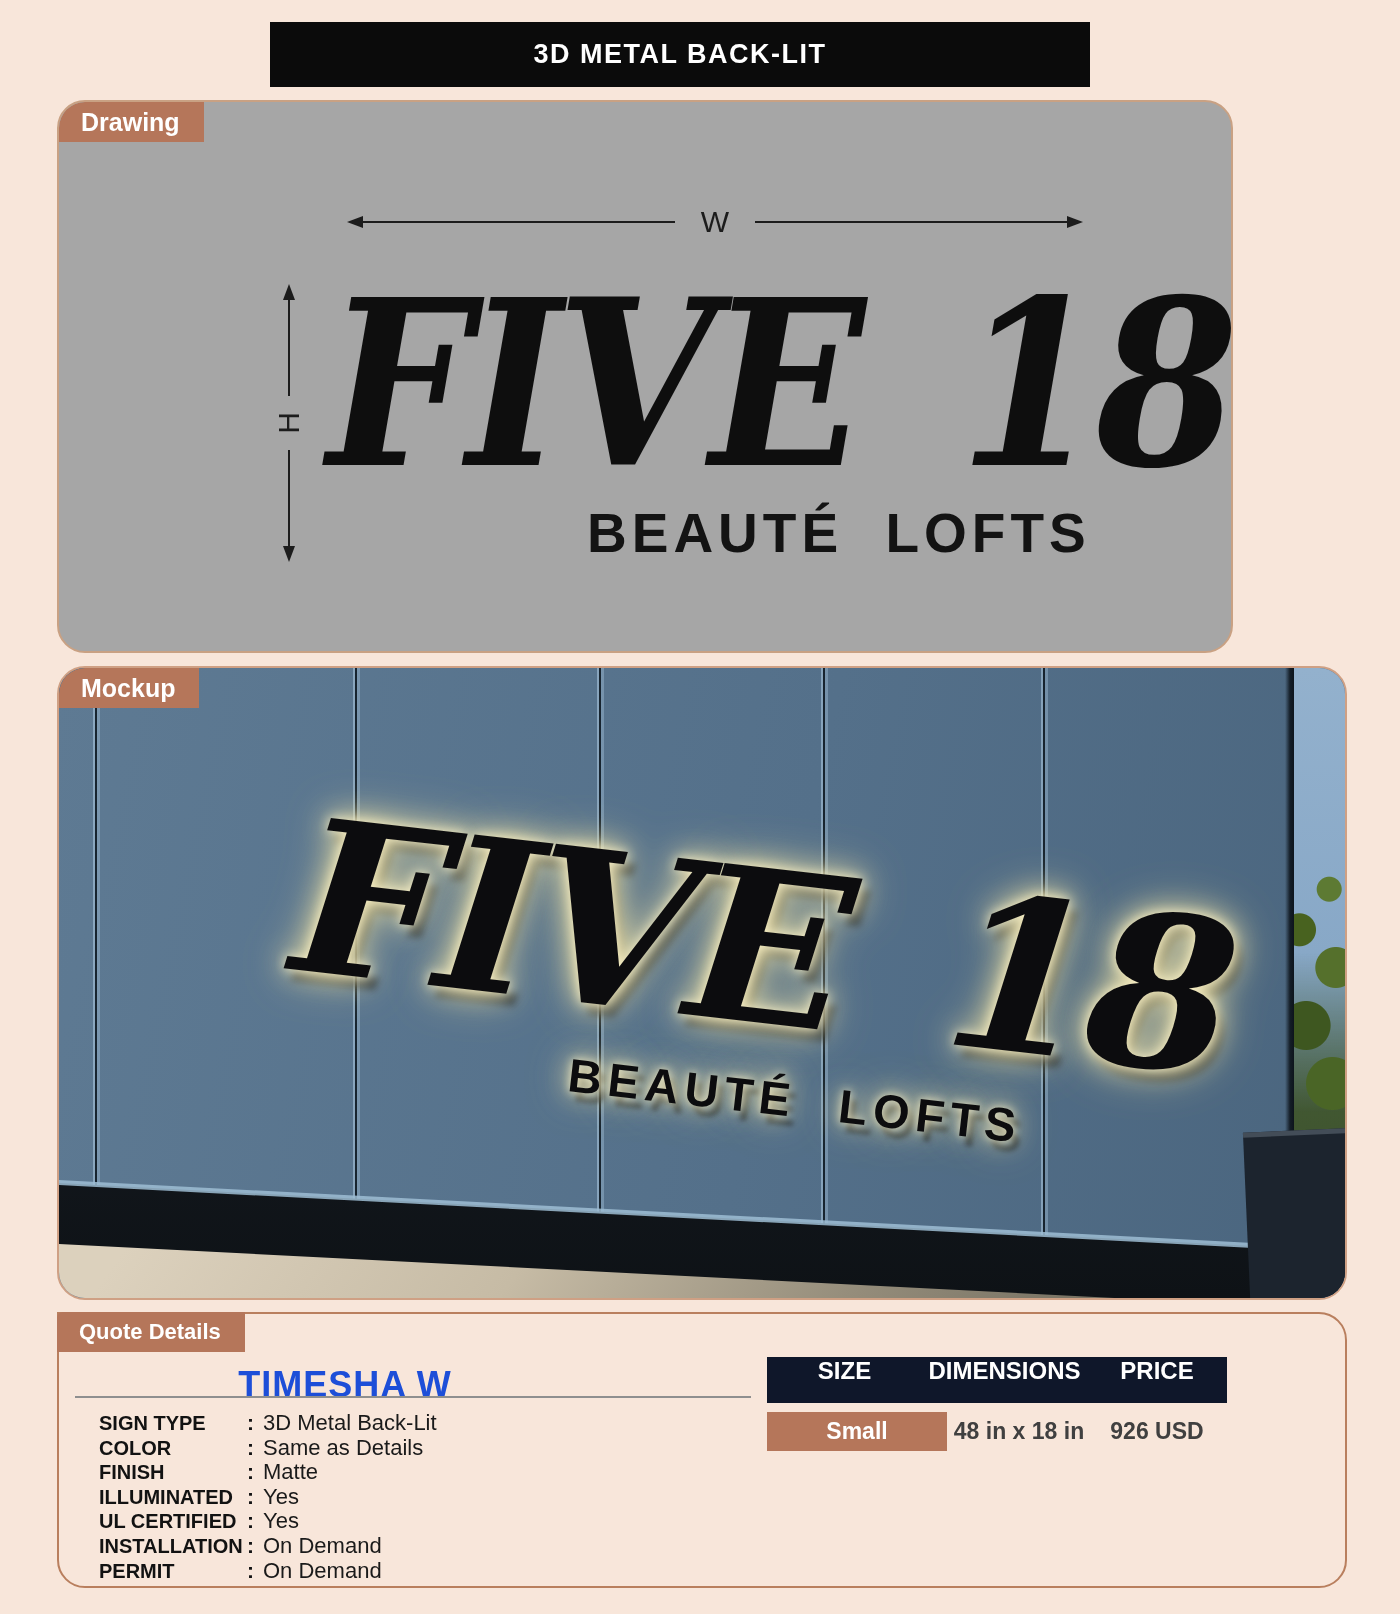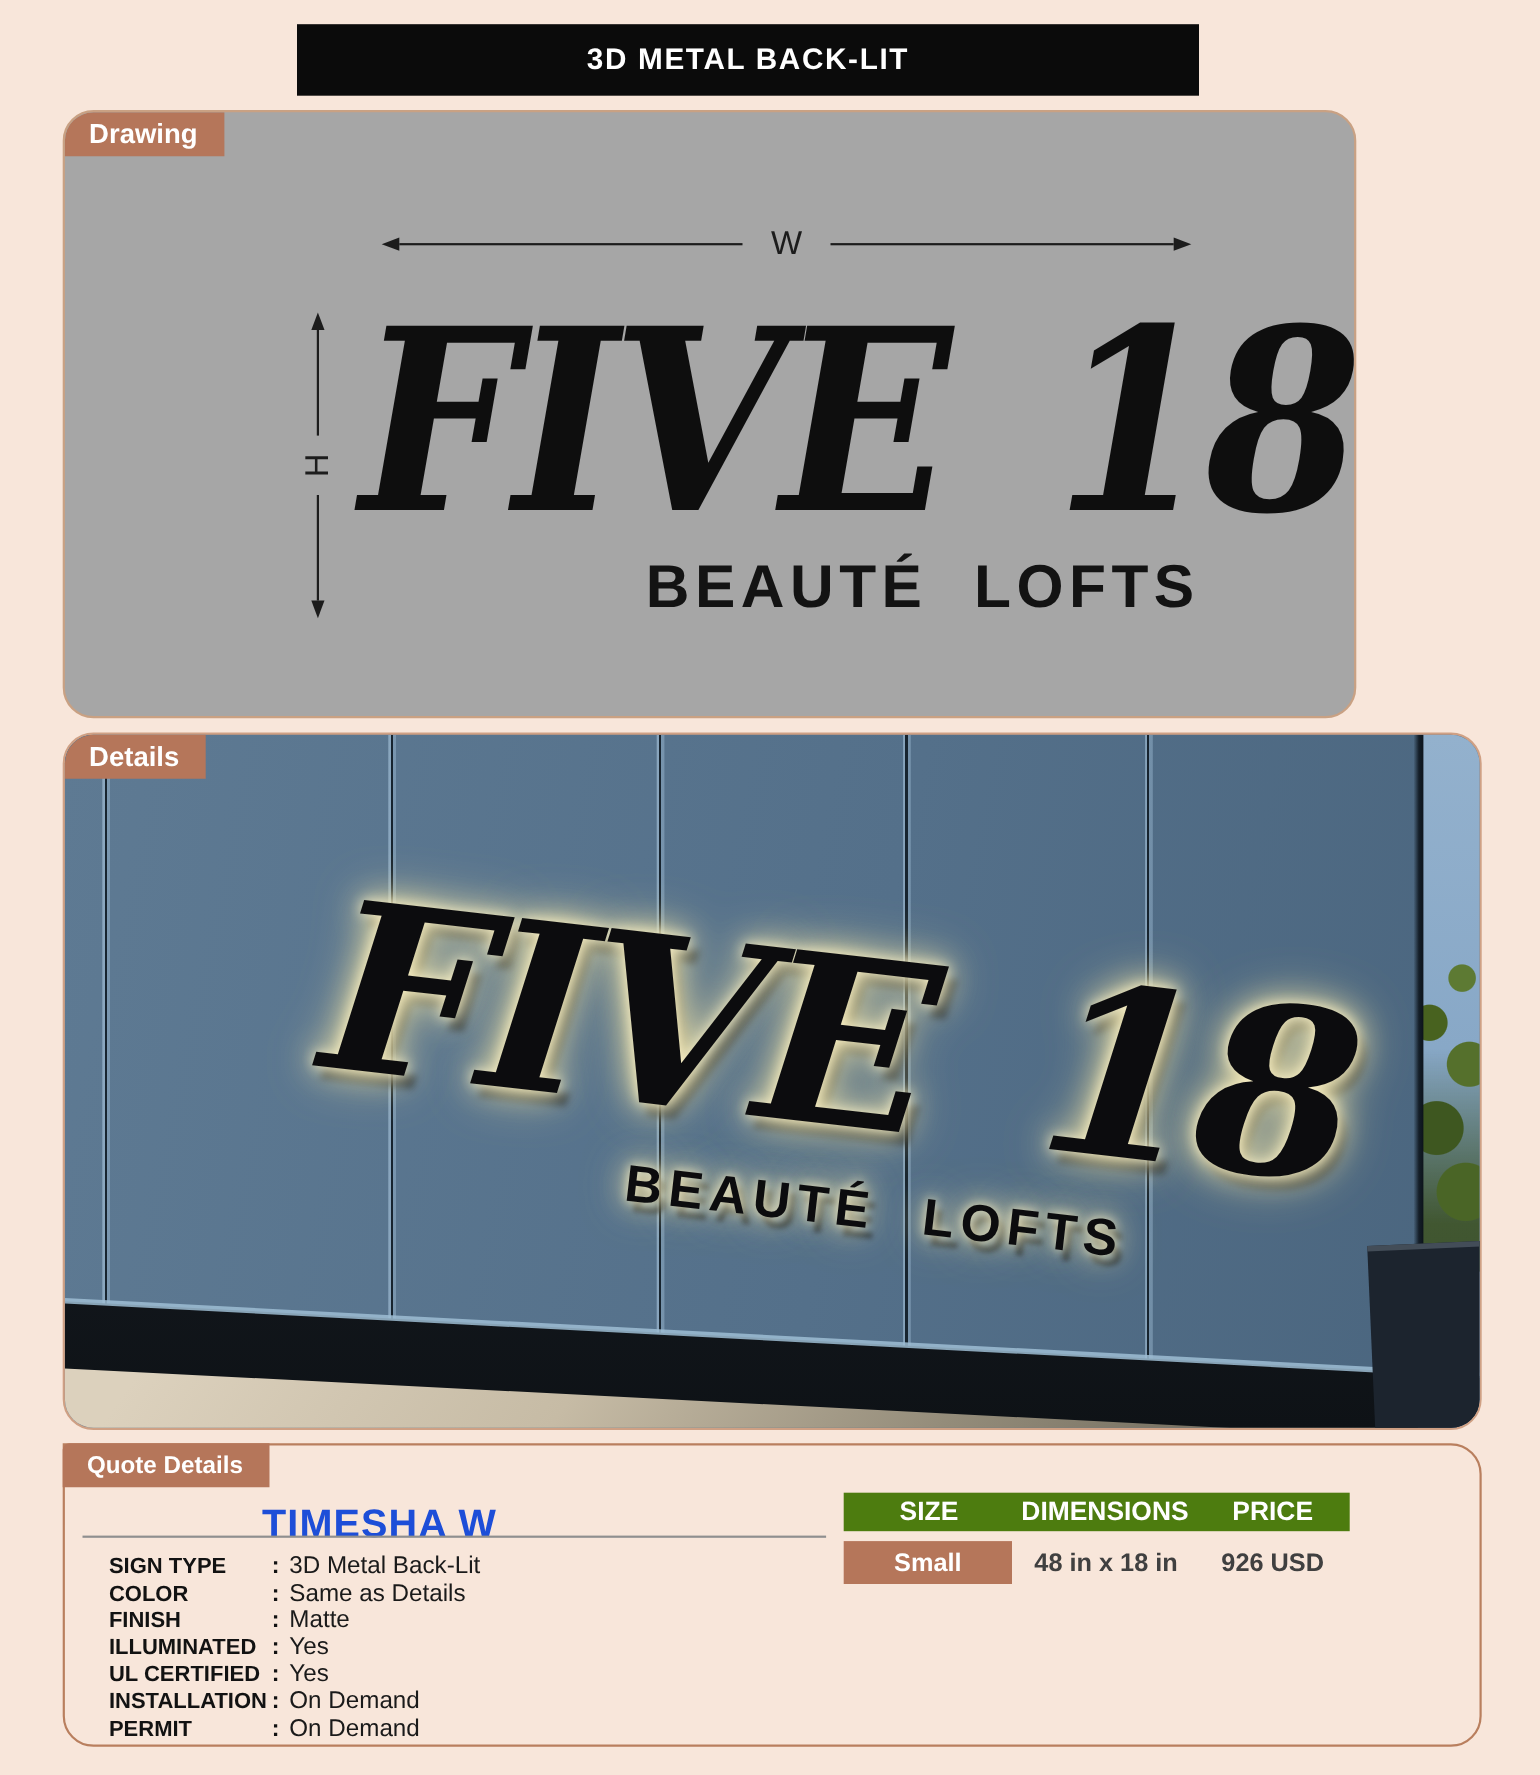--- a/index.html
+++ b/index.html
@@ -89,27 +89,27 @@
     font-size:36px; font-weight:bold; color:#1d4ed8; letter-spacing:1px; }
   .divider { position:absolute; left:16px; top:82px; width:676px; height:0;
     border-bottom:2px solid #8f8f8f; }
   .details { position:absolute; left:14px; top:96px; }
   .qrow { display:flex; align-items:baseline; height:24.6px; }
   .qlabel { width:148px; font-size:20px; font-weight:bold; color:#121212;margin-left:26px; }
   .qcolon { width:16px; font-size:21px; font-weight:bold; color:#121212; }
   .qvalue { font-size:22px; color:#1a1a1a; }
 
   .price-table { position:absolute; left:708px; top:43px; width:460px; }
-  .pt-header { display:flex; align-items:center; height:35px; background:#4d7c0f; }
+  .pt-header { display:flex; align-items:flex-start; height:46px; background:#0f172a; }
   .pt-header .cell { color:#fff; font-size:24px; font-weight:bold; }
   .pt-row { display:flex; align-items:center; height:39px; margin-top:9px; }
   .cell.c-size  { width:155px; text-align:center; }
   .cell.c-dim   { flex:1; text-align:center; }
   .cell.c-price { width:140px; text-align:center; }
-  .badge { width:153px; height:39px; margin-right:4px; background:#b5765a;
+  .badge { width:180px; height:39px; margin-right:4px; background:#b5765a;
     display:flex; align-items:center; justify-content:center;
     color:#fff; font-size:23px; font-weight:bold; }
   .pt-row .c-dim, .pt-row .c-price { font-size:23px; font-weight:bold; color:#404040; }
 </style>
 </head>
 <body>
 
 <div class="page">
 
   <div class="title-bar">
@@ -153,21 +153,21 @@
     </div>
     <div class="wall-edge"></div>
     <div class="soffit-hl"></div>
     <div class="soffit"></div>
 
     <div class="mock-sign">
       <div class="mock-five">FIVE 18</div>
       <div class="mock-beaute">BEAUTÉ LOFTS</div>
     </div>
 
-    <div class="tab round">Details</div>
+    <div class="tab round">Mockup</div>
   </div>
 
   <div class="quote-panel">
     <div class="tab small" style="top:-2px; left:-2px;">Quote Details</div>
 
     <div class="customer">TIMESHA W</div>
     <div class="divider"></div>
 
     <div class="details">
       <div class="qrow">

